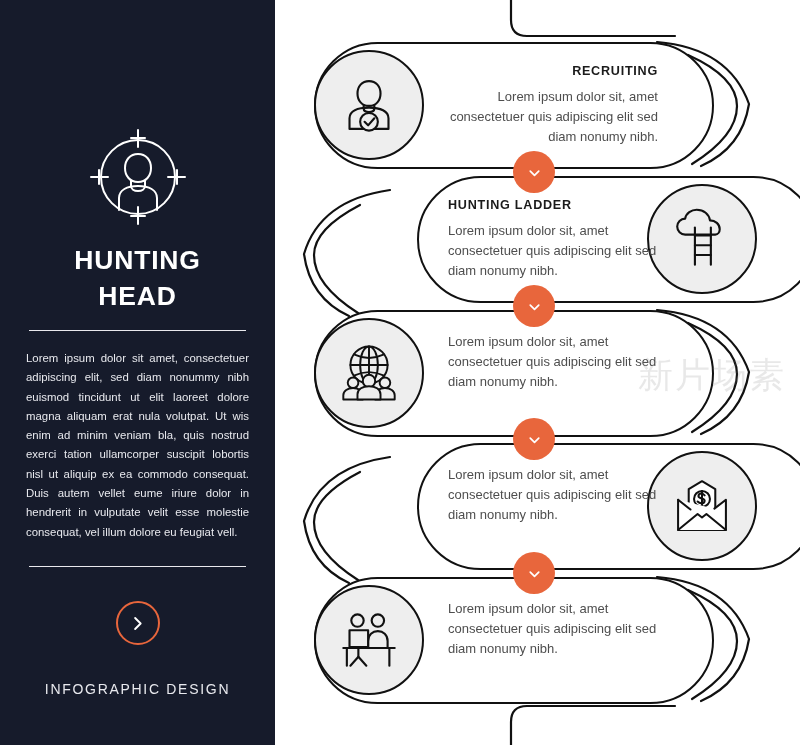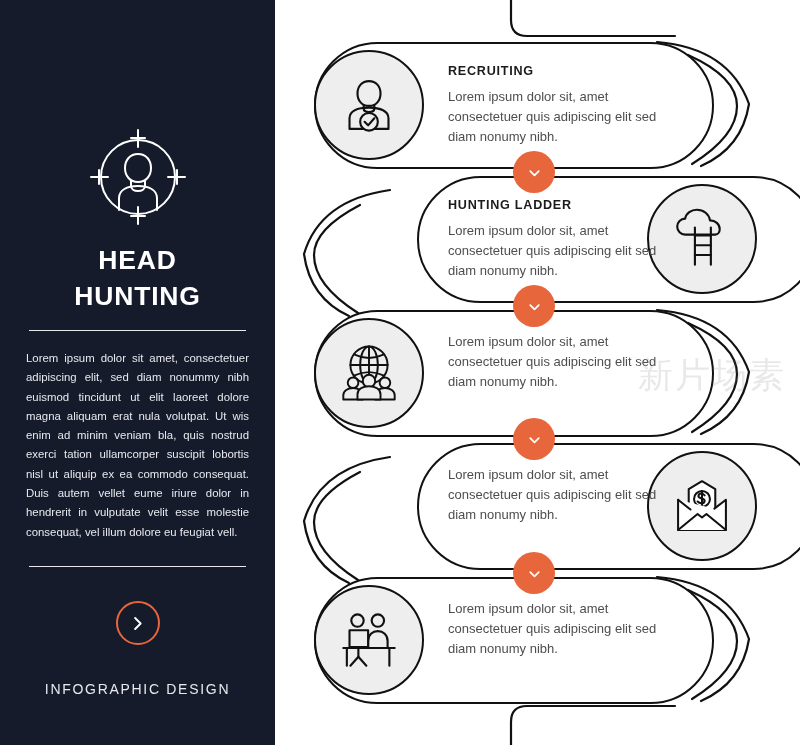--- a/index.html
+++ b/index.html
@@ -195,22 +195,22 @@
         <line x1="45" y1="91" x2="59" y2="91"></line>
         <line x1="13" y1="45" x2="13" y2="59"></line>
         <line x1="91" y1="45" x2="91" y2="59"></line>
         <path d="M52 29 c-8 0 -13 6 -13 14 c0 8 5 14 13 14 c8 0 13 -6 13 -14 c0 -8 -5 -14 -13 -14 z"></path>
         <path d="M45 56 l0 5 c0 3 3 5 7 5 c4 0 7 -2 7 -5 l0 -5"></path>
         <path d="M33 85 l0 -12 c0 -8 8 -12 19 -12 c11 0 19 4 19 12 l0 12"></path>
       </svg>
     </div>
 
     <div class="sidebar-title">
+      <div>HUNTING</div>
       <div>HEAD</div>
-      <div>HUNTING</div>
     </div>
 
     <div class="divider divider-top"></div>
 
     <p class="sidebar-body">Lorem ipsum dolor sit amet, consectetuer adipiscing elit, sed diam nonummy nibh euismod tincidunt ut elit laoreet dolore magna aliquam erat nula volutpat. Ut wis enim ad minim veniam bla, quis nostrud exerci tation ullamcorper suscipit lobortis nisl ut aliquip ex ea commodo consequat. Duis autem vellet eume iriure dolor in hendrerit in vulputate velit esse molestie consequat, vel illum dolore eu feugiat vell.</p>
 
     <div class="divider divider-bottom"></div>
 
     <div class="sidebar-arrow-btn">
       <svg viewBox="0 0 24 24" width="19" height="19" fill="none" stroke="#ffffff" stroke-width="2.4" stroke-linecap="round" stroke-linejoin="round">
@@ -254,21 +254,21 @@
       <div class="pill-icon" style="left:39px; top:50px;">
         <svg viewBox="0 0 70 70" width="62" height="62" fill="none" stroke="#111111" stroke-width="2.4" stroke-linecap="round" stroke-linejoin="round">
           <path d="M35 8 c-8 0 -13 6 -13 14 c0 8 5 14 13 14 c8 0 13 -6 13 -14 c0 -8 -5 -14 -13 -14 z"></path>
           <path d="M29 35 l0 4 c0 3 3 4 6 4 c3 0 6 -1 6 -4 l0 -4"></path>
           <path d="M13 62 l0 -12 c0 -8 9 -12 22 -12 c13 0 22 4 22 12 l0 12 z"></path>
           <circle cx="35" cy="54" r="10" fill="#eeeeee"></circle>
           <polyline points="30,54 34,58 41,50"></polyline>
         </svg>
       </div>
 
-      <div class="pill-text" style="left:173px; top:64px;">
+      <div class="pill-text" style="left:173px; top:64px;text-align:right;">
         <div class="pill-title">RECRUITING</div>
         <div class="pill-desc">Lorem ipsum dolor sit, amet consectetuer quis adipiscing elit sed diam nonumy nibh.</div>
       </div>
 
       <div class="pill" style="left:142px; top:176px; width:400px;"></div>
 
       <div class="pill-icon" style="left:372px; top:184px;">
         <svg viewBox="0 0 70 70" width="62" height="62" fill="none" stroke="#111111" stroke-width="2.4" stroke-linecap="round" stroke-linejoin="round">
           <path d="M16 30 c-5 0 -9 -4 -9 -9 c0 -5 4 -9 9 -9 c1 -6 7 -10 13 -10 c8 0 14 5 15 12 c6 0 11 4 11 10 c0 3 -2 6 -5 6 z"></path>
           <line x1="27" y1="22" x2="27" y2="64"></line>

